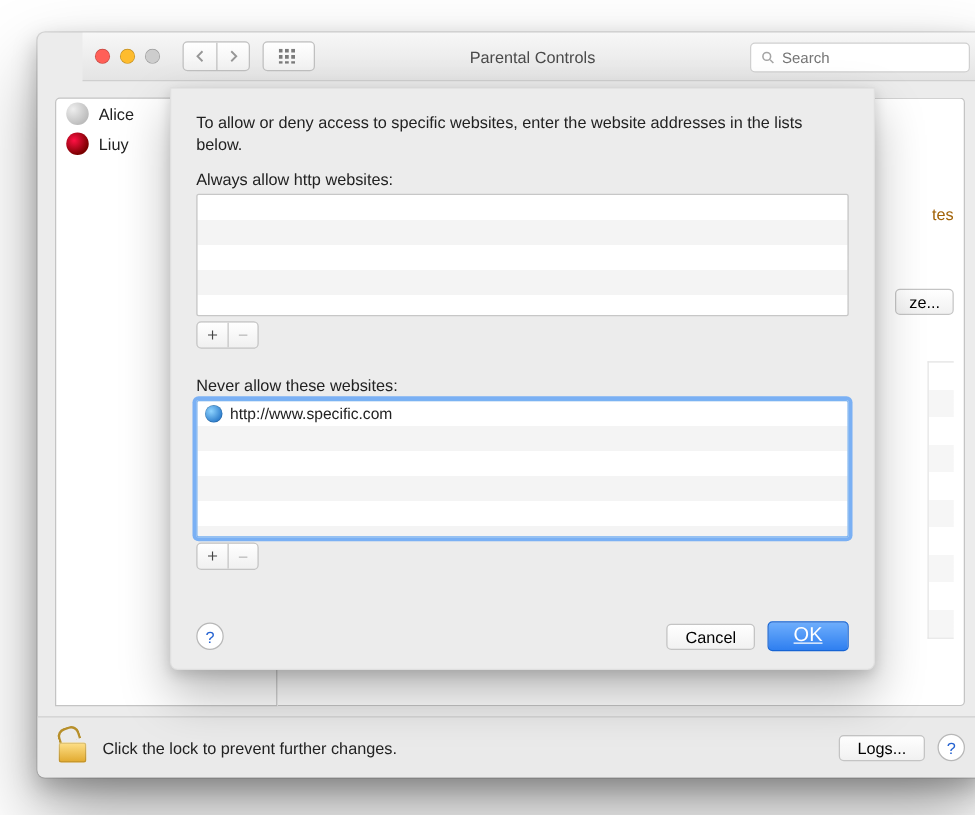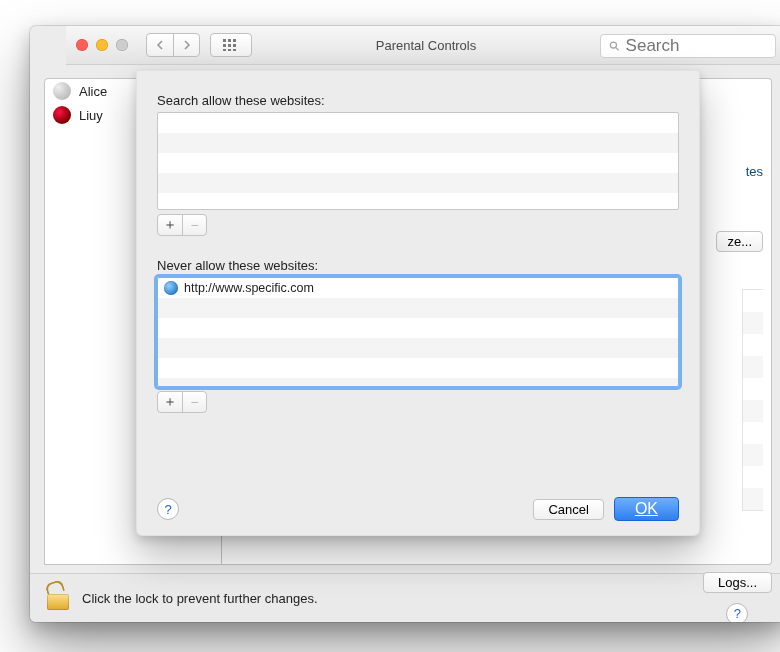--- a/index.html
+++ b/index.html
@@ -95,21 +95,21 @@
     width: 158px;
     height: 22px;
     border: 1px solid #d0d0d0;
     border-radius: 4px;
     background: #fff;
     display:flex;align-items:center;
     padding: 0 8px;
     color:#a5a5a5;
   }
   .search-field input{
-    border:none;outline:none;background:transparent;font-size:17px;width:100%;
+    border:none;outline:none;background:transparent;font-size:12px;width:100%;
     color:#a21caf;
   }
 
   
   .body-area {
     position: absolute;
     left:0; right:0;
     top:38px; bottom:0;
     display:flex;
     flex-direction: column;
@@ -154,21 +154,21 @@
 
   .right-panel {
     flex:1;
     border: 1px solid #c4c4c4;
     border-left:none;
     border-radius: 0 4px 4px 0;
     background:#fff;
     position:relative;
   }
   .peek-tes{
-    position:absolute;top:85px;right:8px;font-size:13px;color:#0c4a6e;
+    position:absolute;top:85px;right:8px;font-size:13px;color:#a16207;
   }
   .peek-customize{
     position:absolute;top:152px;right:8px;
     padding:2px 10px;border:1px solid #c4c4c4;border-radius:4px;
     background:linear-gradient(#fff,#f1f1f1);font-size:13px;
   }
   .peek-list{
     position:absolute;top:210px;right:8px;
     width:20px;height:220px;
     border:1px solid #e4e4e4;border-right:none;
@@ -193,21 +193,21 @@
     border-radius:7px 7px 0 0;
     position:absolute;left:4px;top:0;
     transform: rotate(-18deg);
     transform-origin: bottom left;
   }
   .lock-icon .body{
     width:22px;height:16px;position:absolute;left:3px;top:10px;
     background:linear-gradient(#ffe18a,#e0a82c);border-radius:2px;
     box-shadow:inset 0 0 0 1px rgba(0,0,0,.15);
   }
-  .footer-right{margin-left:auto;display:flex;align-items:center;gap:10px;flex-direction:column;}
+  .footer-right{margin-left:auto;display:flex;align-items:center;gap:10px;}
   .mac-btn{
     padding:2px 14px;border:1px solid #c4c4c4;border-radius:4px;
     background:linear-gradient(#fff,#f1f1f1);font-size:13px;
   }
   .help-circle{
     width:20px;height:20px;border-radius:50%;
     border:1px solid #b8b8b8;display:inline-flex;align-items:center;justify-content:center;
     color:#2462d1;font-size:13px;background:#fff;
   }
 
@@ -373,22 +373,23 @@
         </div>
         <span>Click the lock to prevent further changes.</span>
         <div class="footer-right">
           <button class="mac-btn">Logs...</button>
           <span class="help-circle">?</span>
         </div>
       </div>
     </div>
 
     <div class="sheet">
-
-      <div class="section-label">Search allow these websites:</div>
+      <p class="intro">To allow or deny access to specific websites, enter the website addresses in the lists below.</p>
+
+      <div class="section-label">Always allow http websites:</div>
       <div class="listbox"></div>
       <div class="addremove">
         <button>＋</button>
         <button>−</button>
       </div>
 
       <div style="height:18px"></div>
 
       <div class="section-label">Never allow these websites:</div>
       <div class="listbox focused">

